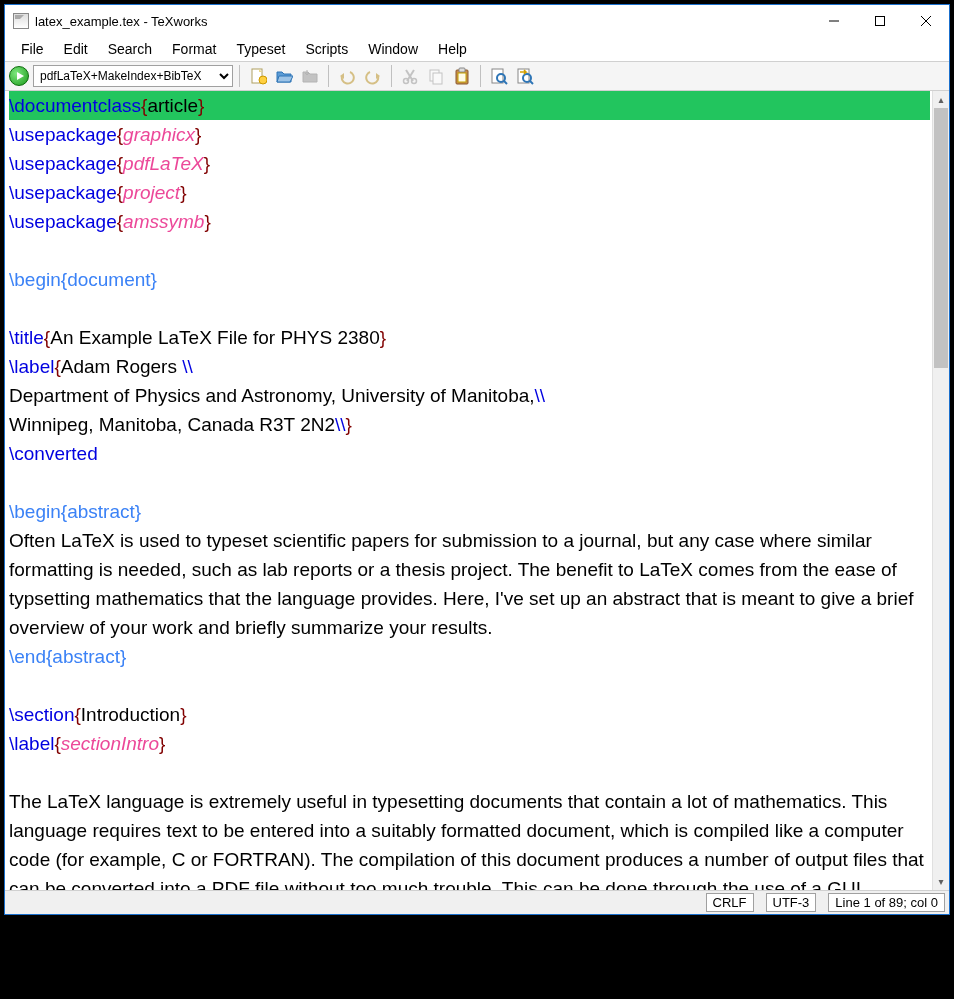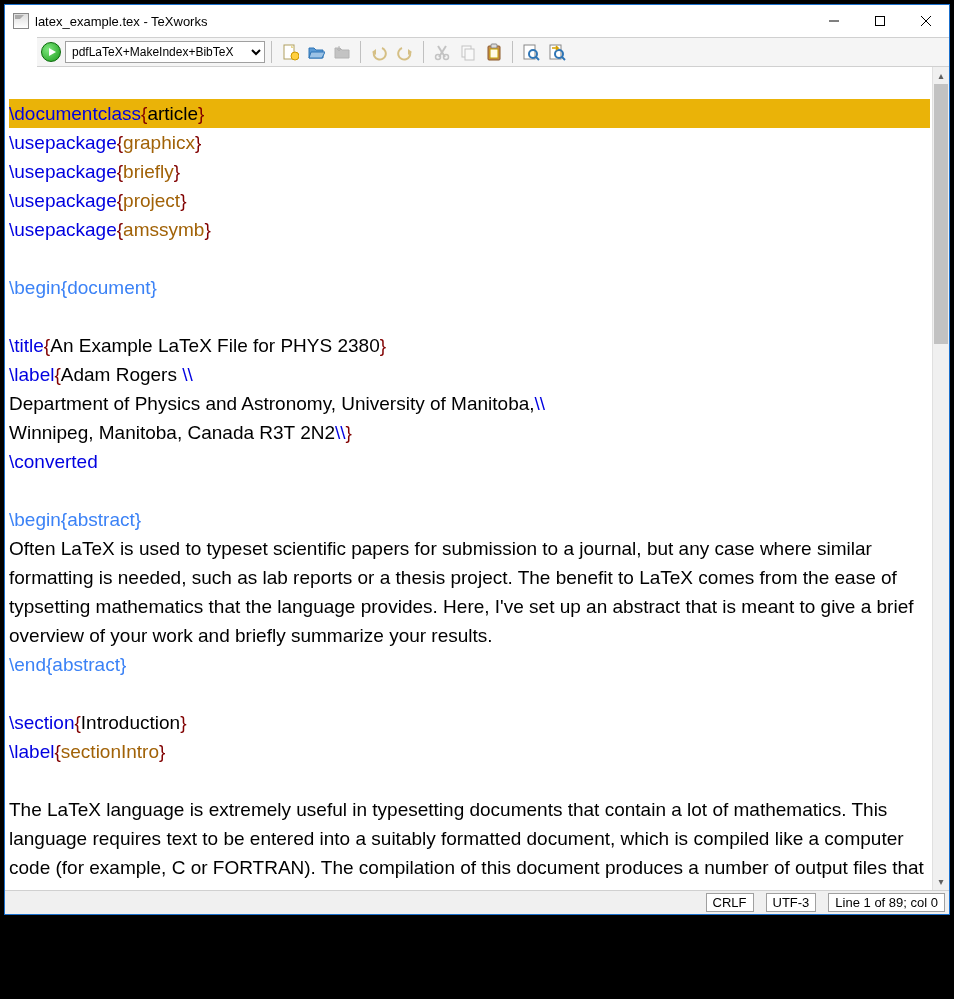--- a/index.html
+++ b/index.html
@@ -53,21 +53,20 @@
   .menubar .mi{padding:2px 10px;}
   .toolbar{
     height:30px;
     border-top:1px solid #d0d0d0;
     border-bottom:1px solid #d0d0d0;
     background:#f5f5f5;
     display:flex;
     align-items:center;
     padding:0 4px;
     gap:2px;
-    margin-left:32px;
   }
   .run-btn{
     width:20px;height:20px;border-radius:50%;
     background:radial-gradient(circle at 35% 35%, #7ee87e, #1a991a);
     border:1px solid #0a6a0a;
     position:relative;
     margin-right:2px;
   }
   .run-btn::after{content:"";position:absolute;left:7px;top:5px;border-left:7px solid #fff;border-top:4px solid transparent;border-bottom:4px solid transparent;}
   .engine-select{
@@ -86,41 +85,41 @@
     overflow:hidden;
     font-family: Verdana, Geneva, sans-serif;
     font-size:19px;
     line-height:29px;
     padding:0 2px 0 4px;
     white-space:pre-wrap;
     word-wrap:break-word;
     color:#000;
     background:#fff;
   }
-  .editor .hl{background:#eab308;display:block;margin-top:32px;}
+  .editor .hl{background:#22c55e;display:block;}
   .scrollbar{width:17px;background:#f0f0f0;border-left:1px solid #e0e0e0;position:relative;}
   .scroll-thumb{position:absolute;top:17px;left:1px;right:1px;height:260px;background:#c2c2c2;}
   .scroll-arrow{position:absolute;left:0;right:0;height:17px;display:flex;align-items:center;justify-content:center;color:#606060;font-size:10px;}
   .scroll-arrow.up{top:0;}
   .scroll-arrow.down{bottom:0;}
   .statusbar{
     height:24px;
     border-top:1px solid #d0d0d0;
     background:#f0f0f0;
     display:flex;
     align-items:center;
     justify-content:flex-end;
     padding:0 4px;
     gap:12px;
     font-size:13px;
   }
   .statusbar .cell{border:1px solid #a0a0a0;padding:1px 6px;background:#fff;}
   .cmd{color:#0000e0;}
   .env{color:#3b82f6;}
-  .arg{color:#a16207;}
+  .arg{color:#ec4899;font-style:italic;}
   .txt{color:#000;}
   .brace{color:#800000;}
 </style>
 </head>
 <body>
 
 <div class="window">
 
   <div class="titlebar">
     <div class="titlebar-icon"></div>
@@ -137,20 +136,30 @@
         </svg>
       </div>
     <div class="tbtn close">
         <svg width="10" height="10">
           <line x1="0" y1="0" x2="10" y2="10"></line>
           <line x1="10" y1="0" x2="0" y2="10"></line>
         </svg>
       </div>
   </div>
 
+  <div class="menubar">
+    <div class="mi">File</div>
+    <div class="mi">Edit</div>
+    <div class="mi">Search</div>
+    <div class="mi">Format</div>
+    <div class="mi">Typeset</div>
+    <div class="mi">Scripts</div>
+    <div class="mi">Window</div>
+    <div class="mi">Help</div>
+  </div>
 
   <div class="toolbar">
     <div class="run-btn"></div>
     <select class="engine-select">
       <option>pdfLaTeX+MakeIndex+BibTeX</option>
     </select>
     <div class="tsep"></div>
     <div class="ticon">
       <svg width="18" height="18">
           <rect x="3" y="2" width="10" height="14" fill="#fff" stroke="#b0a060"></rect>
@@ -218,21 +227,21 @@
           <rect x="2" y="2" width="11" height="14" fill="#fff" stroke="#888"></rect>
           <circle cx="11" cy="11" r="4" fill="none" stroke="#2e75b6" stroke-width="2"></circle>
           <line x1="14" y1="14" x2="17" y2="17" stroke="#2e75b6" stroke-width="2"></line>
           <path d="M4 5 L10 5 L8 3 M10 5 L8 7" stroke="#d4a000" stroke-width="1.5" fill="none"></path>
         </svg>
     </div>
   </div>
 
   <div class="editor-wrap">
     <div class="editor"><span class="hl"><span class="cmd">\documentclass</span><span class="brace">{</span><span class="txt">article</span><span class="brace">}</span></span><span class="cmd">\usepackage</span><span class="brace">{</span><span class="arg">graphicx</span><span class="brace">}</span>
-<span class="cmd">\usepackage</span><span class="brace">{</span><span class="arg">briefly</span><span class="brace">}</span>
+<span class="cmd">\usepackage</span><span class="brace">{</span><span class="arg">pdfLaTeX</span><span class="brace">}</span>
 <span class="cmd">\usepackage</span><span class="brace">{</span><span class="arg">project</span><span class="brace">}</span>
 <span class="cmd">\usepackage</span><span class="brace">{</span><span class="arg">amssymb</span><span class="brace">}</span>
 
 <span class="env">\begin</span><span class="env">{</span><span class="env">document</span><span class="env">}</span>
 
 <span class="cmd">\title</span><span class="brace">{</span><span class="txt">An Example LaTeX File for PHYS 2380</span><span class="brace">}</span>
 <span class="cmd">\label</span><span class="brace">{</span><span class="txt">Adam Rogers </span><span class="cmd">\\</span>
 <span class="txt">Department of Physics and Astronomy, University of Manitoba,</span><span class="cmd">\\</span>
 <span class="txt">Winnipeg, Manitoba, Canada R3T 2N2</span><span class="cmd">\\</span><span class="brace">}</span>
 <span class="cmd">\converted</span>

